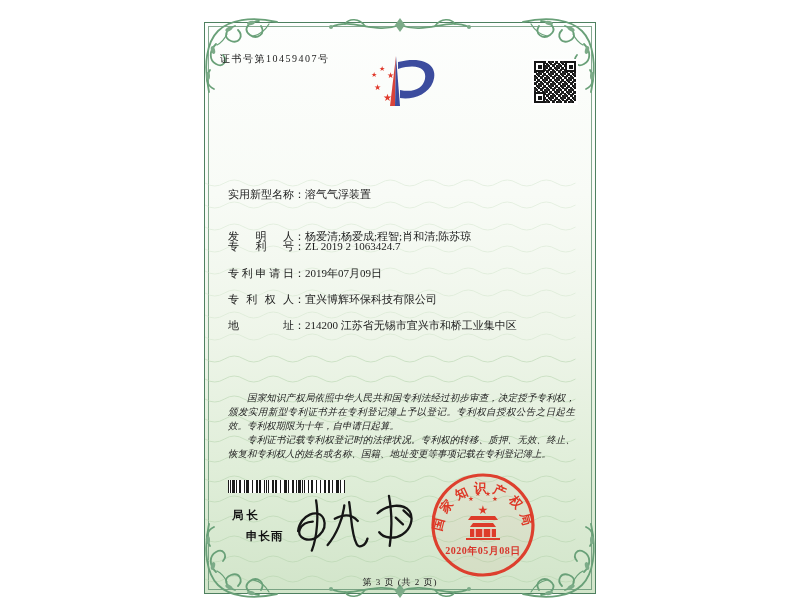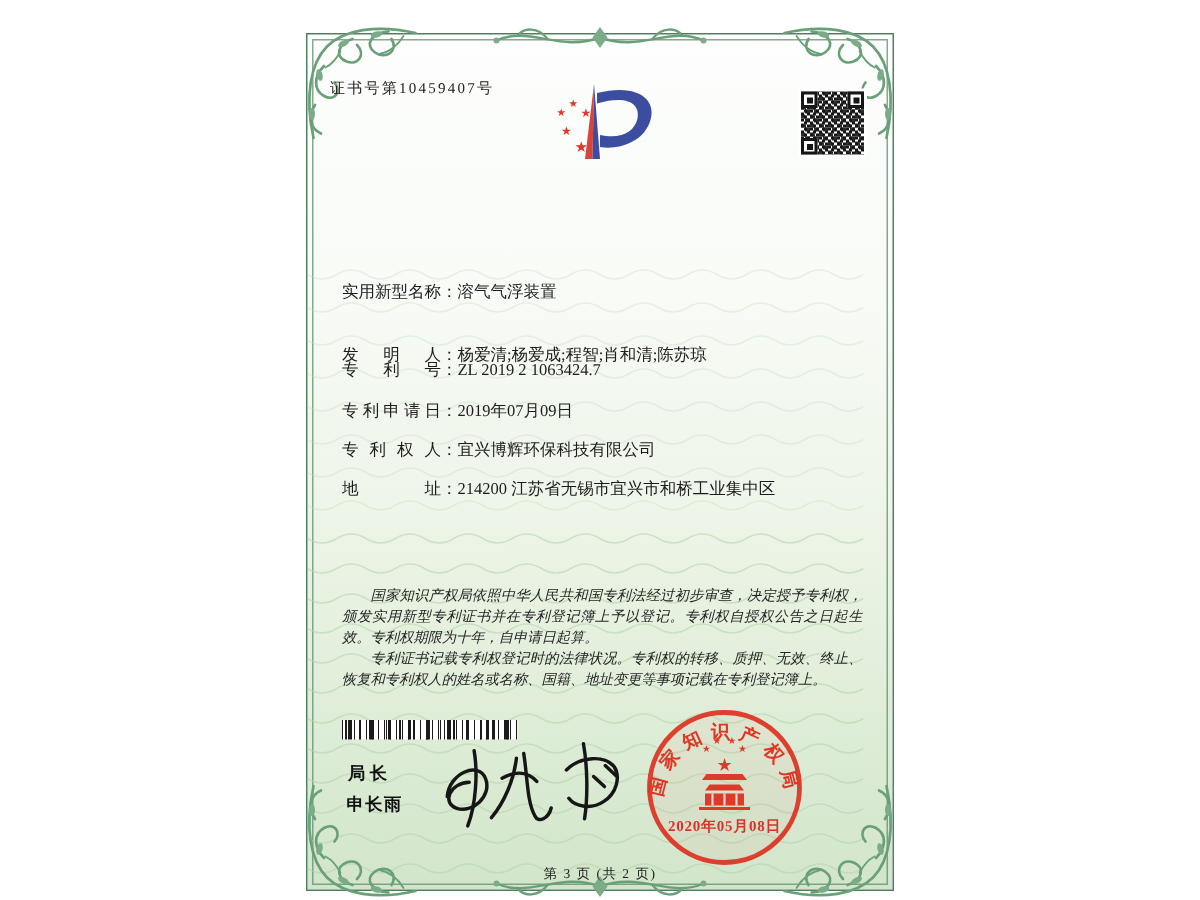--- a/index.html
+++ b/index.html
@@ -37,21 +37,21 @@
   .pair2{position:absolute;left:172px;top:0;}
   .paras{position:absolute;left:23px;top:344px;width:347px;font-size:9.5px;line-height:14px;
          text-align:justify;color:#242424;font-style:italic;margin-top:24px;}
   .paras p{margin:0;text-indent:2em;}
   .barcode{position:absolute;left:23px;top:457px;width:117px;height:13px;background-color:#fff;
      background-image:
        repeating-linear-gradient(90deg,#1b1b1b 0 1px,transparent 1px 4px),
        repeating-linear-gradient(90deg,transparent 0 2px,#1b1b1b 2px 3px,transparent 3px 9px),
        repeating-linear-gradient(90deg,transparent 0 5px,#1b1b1b 5px 7px,transparent 7px 13px);}
   .signer-title{position:absolute;left:27px;top:485px;font-size:11.5px;font-weight:700;letter-spacing:3px;color:#111;}
-  .signer-name{position:absolute;left:26px;top:506px;font-size:11.5px;font-weight:700;letter-spacing:1px;color:#111;}
+  .signer-name{position:absolute;left:41px;top:506px;font-size:11.5px;font-weight:700;letter-spacing:1px;color:#111;}
   .signature{position:absolute;left:85px;top:466px;}
   .seal{position:absolute;left:223px;top:447px;width:110px;height:110px;}
   .seal-date{position:absolute;left:0;top:74px;width:110px;text-align:center;
              font-size:10px;font-weight:700;color:#d7342a;letter-spacing:.5px;}
   .footer{position:absolute;left:0;top:553px;width:100%;text-align:center;font-size:9px;letter-spacing:1px;color:#222;}
 </style>
 </head>
 <body>
 
 <div class="stage">

